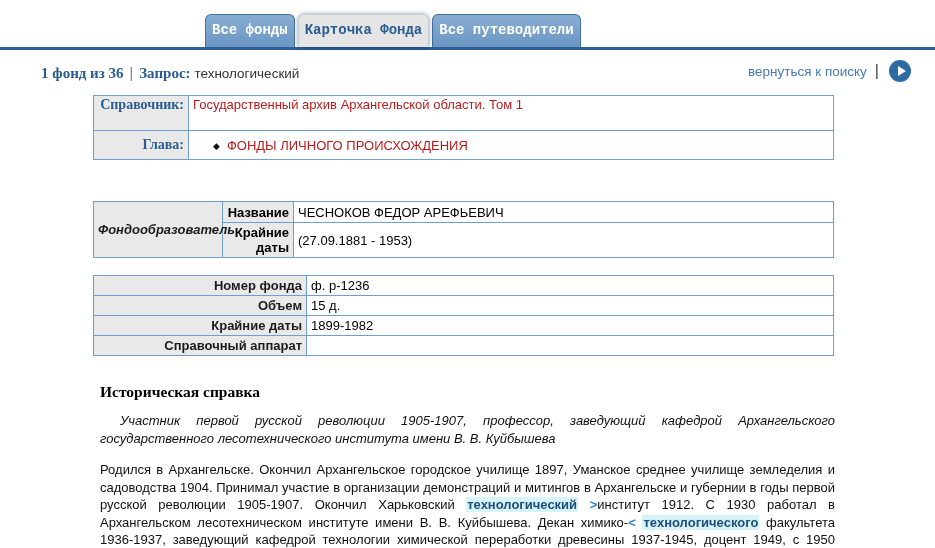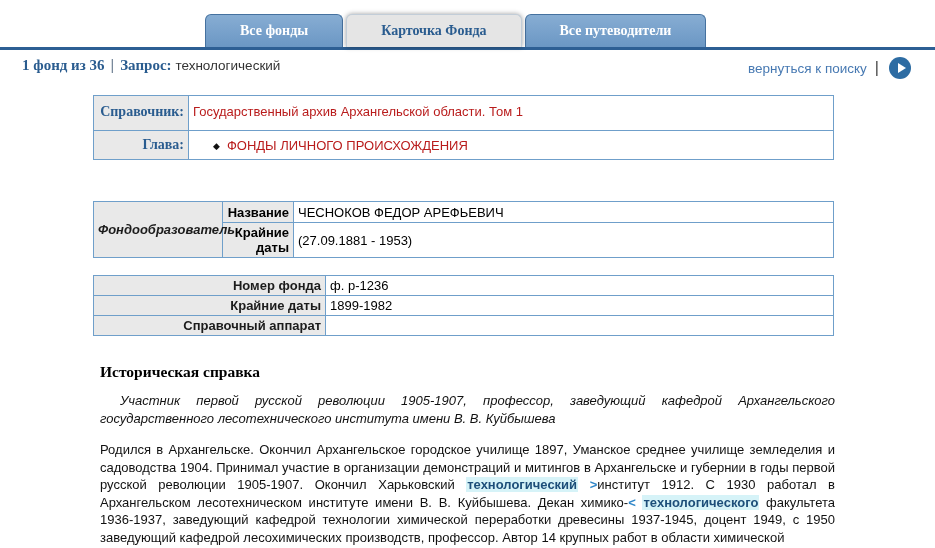--- a/index.html
+++ b/index.html
@@ -2,38 +2,38 @@
 <html><head>
 <meta charset="utf-8">
 <style>
   * { margin:0; padding:0; box-sizing:border-box; }
   html,body { width:935px; height:548px; background:#fff; overflow:hidden;
               font-family:"Liberation Sans", sans-serif; }
 
   
   .tabbar { padding:14px 0 0 205px; display:flex; align-items:flex-end; }
   .tab {
-    height:33px; line-height:31px; padding:0 34px; margin-right:3px;
+    height:33px; line-height:31px; padding:0 6px; margin-right:3px;
     background:linear-gradient(#87add3,#6b97c4);
     border:1px solid #45719f; border-bottom:none;
     border-radius:6px 6px 0 0;
-    font-family:Liberation Serif, serif; font-weight:bold; font-size:14px;
+    font-family:Liberation Mono, monospace; font-weight:bold; font-size:14px;
     color:#fff; cursor:pointer; white-space:nowrap;
   }
   .tab.active {
     background:#e5e5e5; color:#2a5c8f;
     border:1px solid #c2cdd8; border-bottom:none;
     box-shadow:0 0 5px rgba(0,0,0,.38);
     position:relative; z-index:2;
   }
   .tab-underline { height:3px; background:#2d5f94; width:935px; }
 
   
-  .resultbar { display:flex; justify-content:space-between; align-items:flex-start;
-               padding:7px 24px 0 22px; height:32px; }
+  .resultbar { display:flex; justify-content:space-between; align-items:flex-end;
+               padding:7px 24px 0 22px; height:32px;margin-left:19px; }
   .resultbar .left { font-size:14px; }
   .count, .qlabel { font-family:"Liberation Serif", serif; font-weight:bold;
                     color:#2a5c8f; font-size:15px; }
   .sep { color:#6a7c90; margin:0 6px; }
   .qvalue { color:#333; font-size:13.5px; }
   .resultbar .right { display:flex; align-items:center; }
   .backlink { color:#4779b2; font-size:13.5px; text-decoration:none; cursor:pointer; }
   .sep2 { color:#444; margin:0 10px 0 8px; }
   .playbtn { width:22px; height:22px; border-radius:50%; background:#2d6ca3;
              display:inline-flex; align-items:center; justify-content:center; cursor:pointer; }
@@ -45,30 +45,30 @@
               font-size:13px; color:#000; table-layout:fixed; }
   table.tbl td { border:1px solid #6f9fca; padding:2px 4px; vertical-align:middle; }
   td.lbl { background:#e9e9e9; text-align:right; font-weight:bold; color:#1c1c1c; }
   td.seriflbl { font-family:"Liberation Serif", serif; color:#2a5c8f; font-size:14px; }
   td.group { background:#e9e9e9; font-weight:bold; color:#1c1c1c;font-style:italic; }
   a.tbllink { color:#b91c1c; text-decoration:none; cursor:pointer; }
   .bullet { color:#111; font-size:9px; vertical-align:1px; margin:0 7px 0 20px; }
 
   .ref { margin-top:13px; }
   .ref td.lbl { width:95px; }
-  .ref tr:first-child td { height:35px; vertical-align:top; padding-top:8px; }
+  .ref tr:first-child td { height:35px; vertical-align:top; padding-top:1px; }
   .ref tr:last-child td { height:29px; }
 
   .creator { margin-top:41px; }
   .creator td.group { width:129px; }
   .creator td.sublbl { width:71px; background:#e9e9e9; text-align:right; font-weight:bold; }
   .creator tr:first-child td { height:21px; }
 
   .fund { margin-top:17px; }
-  .fund td.lbl { width:232px; }
+  .fund td.lbl { width:213px; }
   .fund td { height:20px; }
 
   
   .hist-title { margin:27px 0 0 100px; font-family:"Liberation Serif", serif;
                 font-weight:bold; font-size:15.5px; color:#000000; }
   .hist-lead { margin:11px 0 0 100px; width:735px; font-size:13px; font-style:italic;
                text-align:justify; text-indent:20px; line-height:18px; color:#111; }
   .hist-body { margin:13px 0 0 100px; width:735px; font-size:13px;
                text-align:justify; line-height:17.5px; color:#111; }
   .seg-hit { font-weight:bold; color:#1d4e79; background:#d6f3f8; padding:0 1px; }
@@ -125,20 +125,24 @@
 </tbody>
   </table>
 
 <table class="tbl fund">
   <tbody>
       <tr>
     <td class="lbl">Номер фонда</td>
     <td class="val">ф. р-1236</td>
   </tr>
   <tr>
+    <td class="lbl">Объем</td>
+    <td class="val">15 д.</td>
+  </tr>
+  <tr>
     <td class="lbl">Крайние даты</td>
     <td class="val">1899-1982</td>
   </tr>
   <tr>
     <td class="lbl">Справочный аппарат</td>
     <td class="val"></td>
   </tr>
 </tbody>
   </table>
 

